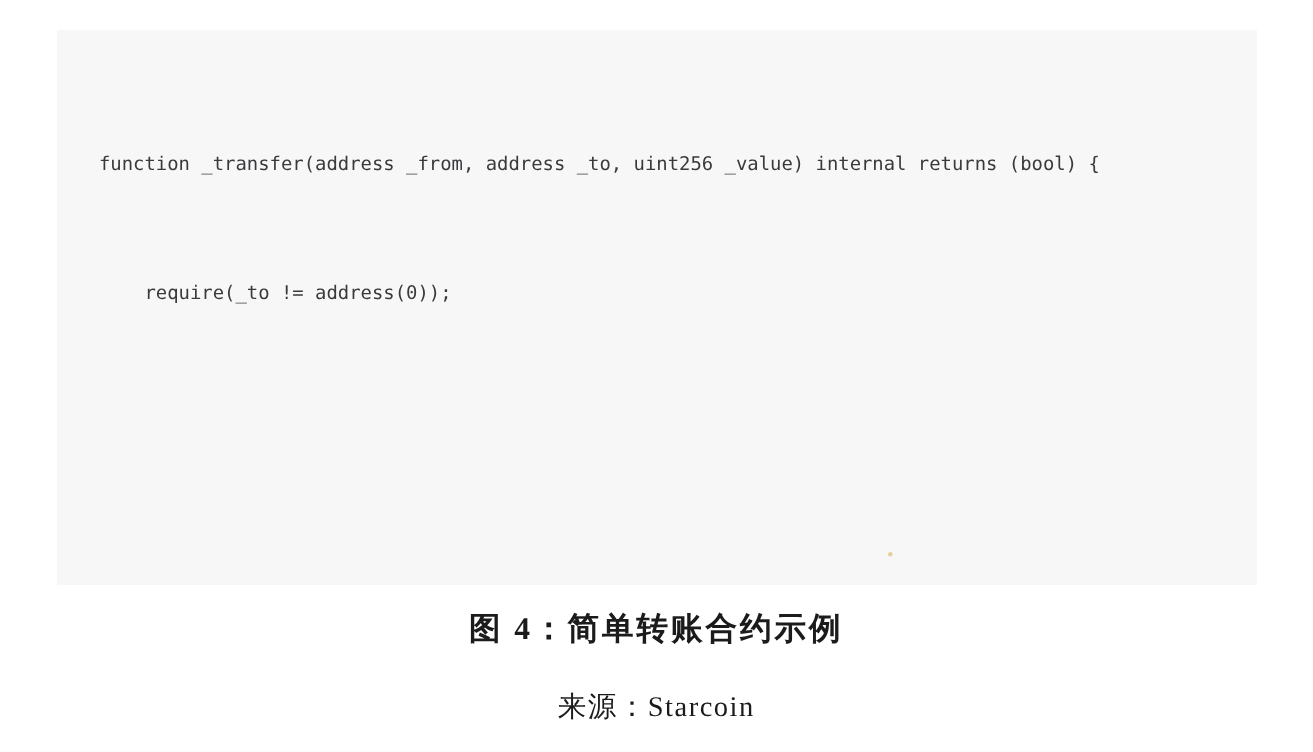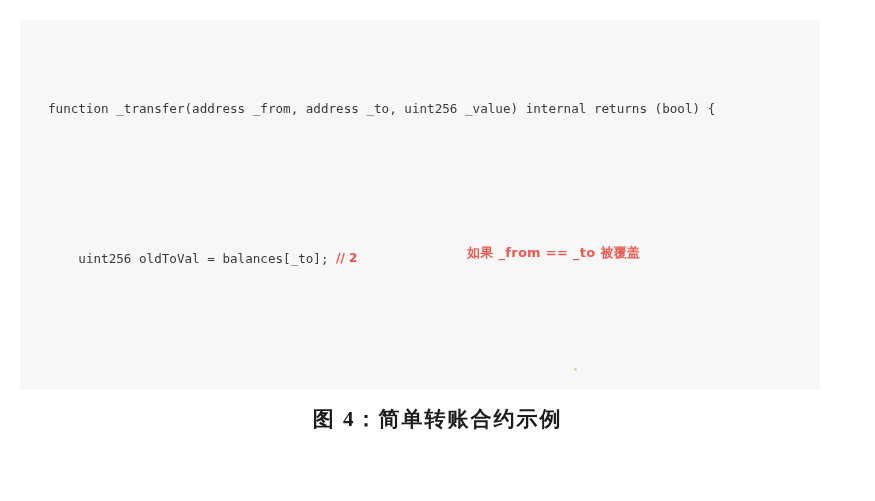--- a/index.html
+++ b/index.html
@@ -20,21 +20,21 @@
     position: absolute;
     left: 0;
     top: 0;
     width: 875px;
     height: 501px;
   }
 
   
   .code-block {
     position: absolute;
-    left: 20px;
+    left: 38px;
     top: 20px;
     width: 800px;
     height: 370px;
     background: #f7f7f8;
     box-sizing: border-box;
   }
 
   .code-lines {
     position: absolute;
     left: 28px;
@@ -124,24 +124,24 @@
 </head>
 <body>
 
 <div class="figure">
 
   <div class="code-block">
     <div class="code-lines">
 
       <div class="code-line"><span>function _transfer(address _from, address _to, uint256 _value) internal returns (bool) {</span></div>
 
+      <div class="code-line"><span>    require(_to != address(0));</span></div>
 
 
 
-      <div class="code-line"><span>    uint256 oldToVal = balances[_to];</span><span class="marker marker-2">// 2</span></div>
 
       
 
       
 
       
 
       
 
       
@@ -153,21 +153,21 @@
       
 
       
 
       
 
       
 
     </div>
 
-    <div class="annotation-cn">如果 _from == _to 被覆盖</div>
 
     <div class="artifact-dot"></div>
   </div>
 
   <div class="caption">图 4：简单转账合约示例</div>
 
+  <div class="source">来源：Starcoin</div>
 
 </div>
 
 </body></html>

